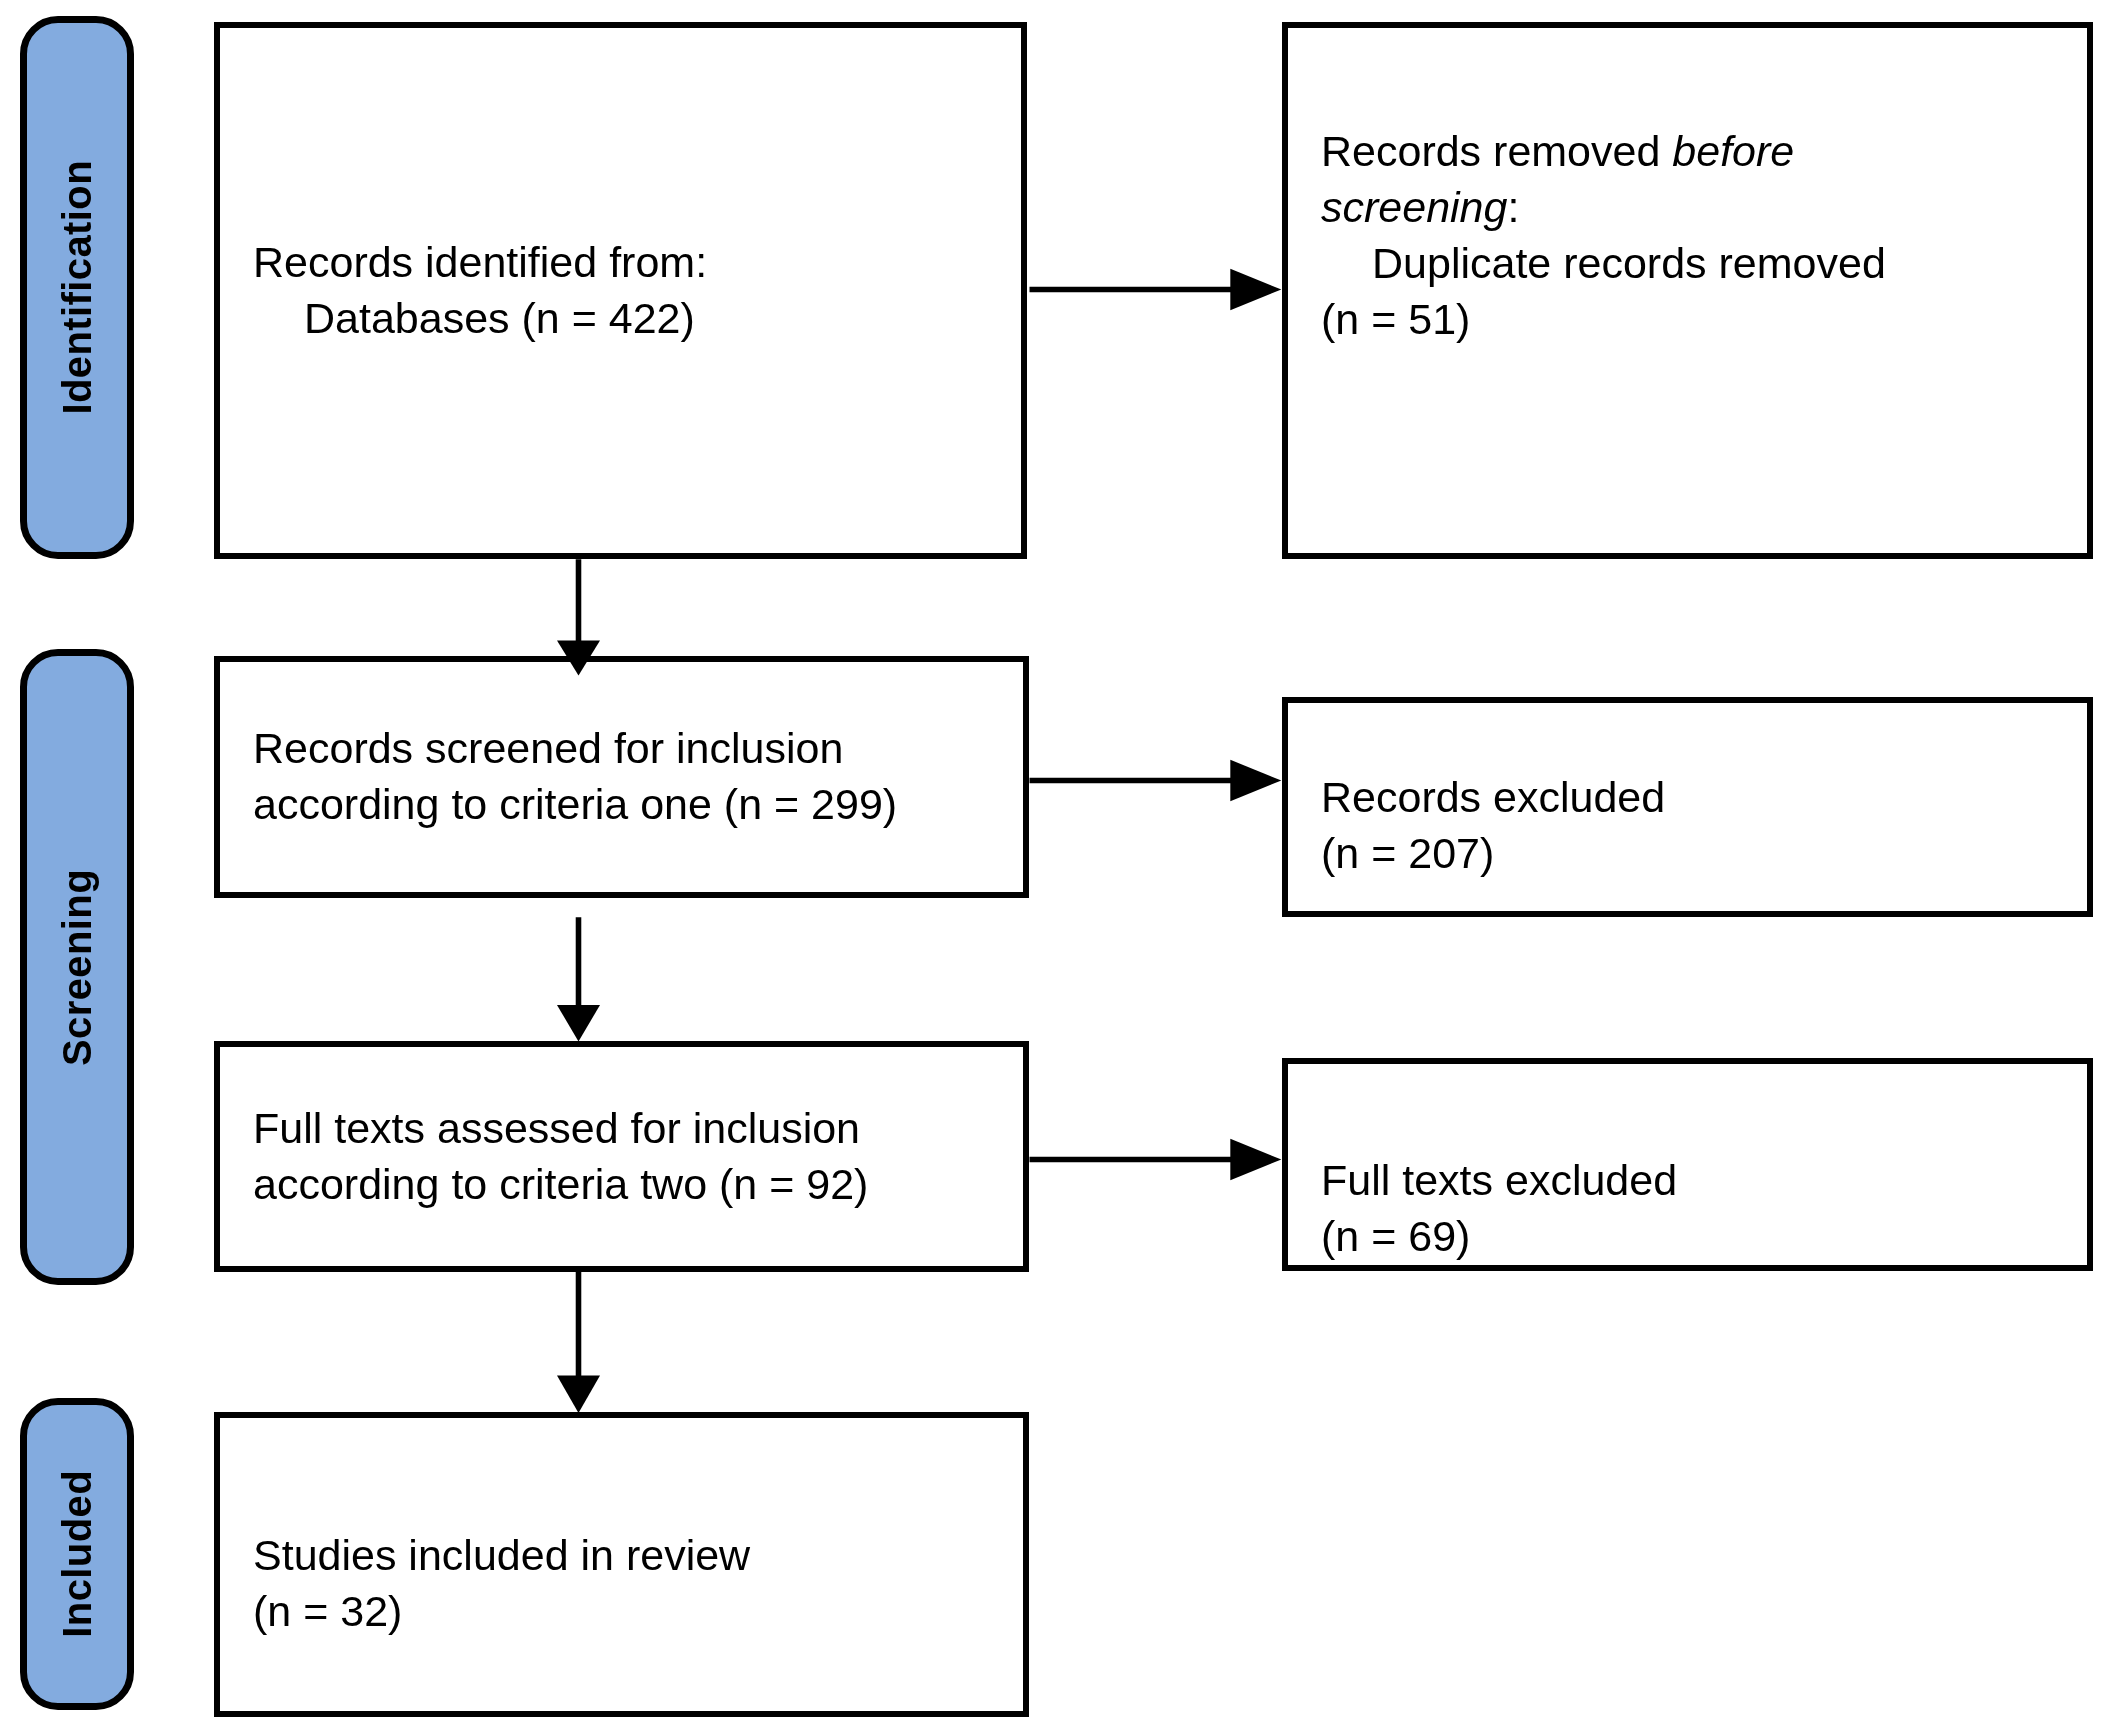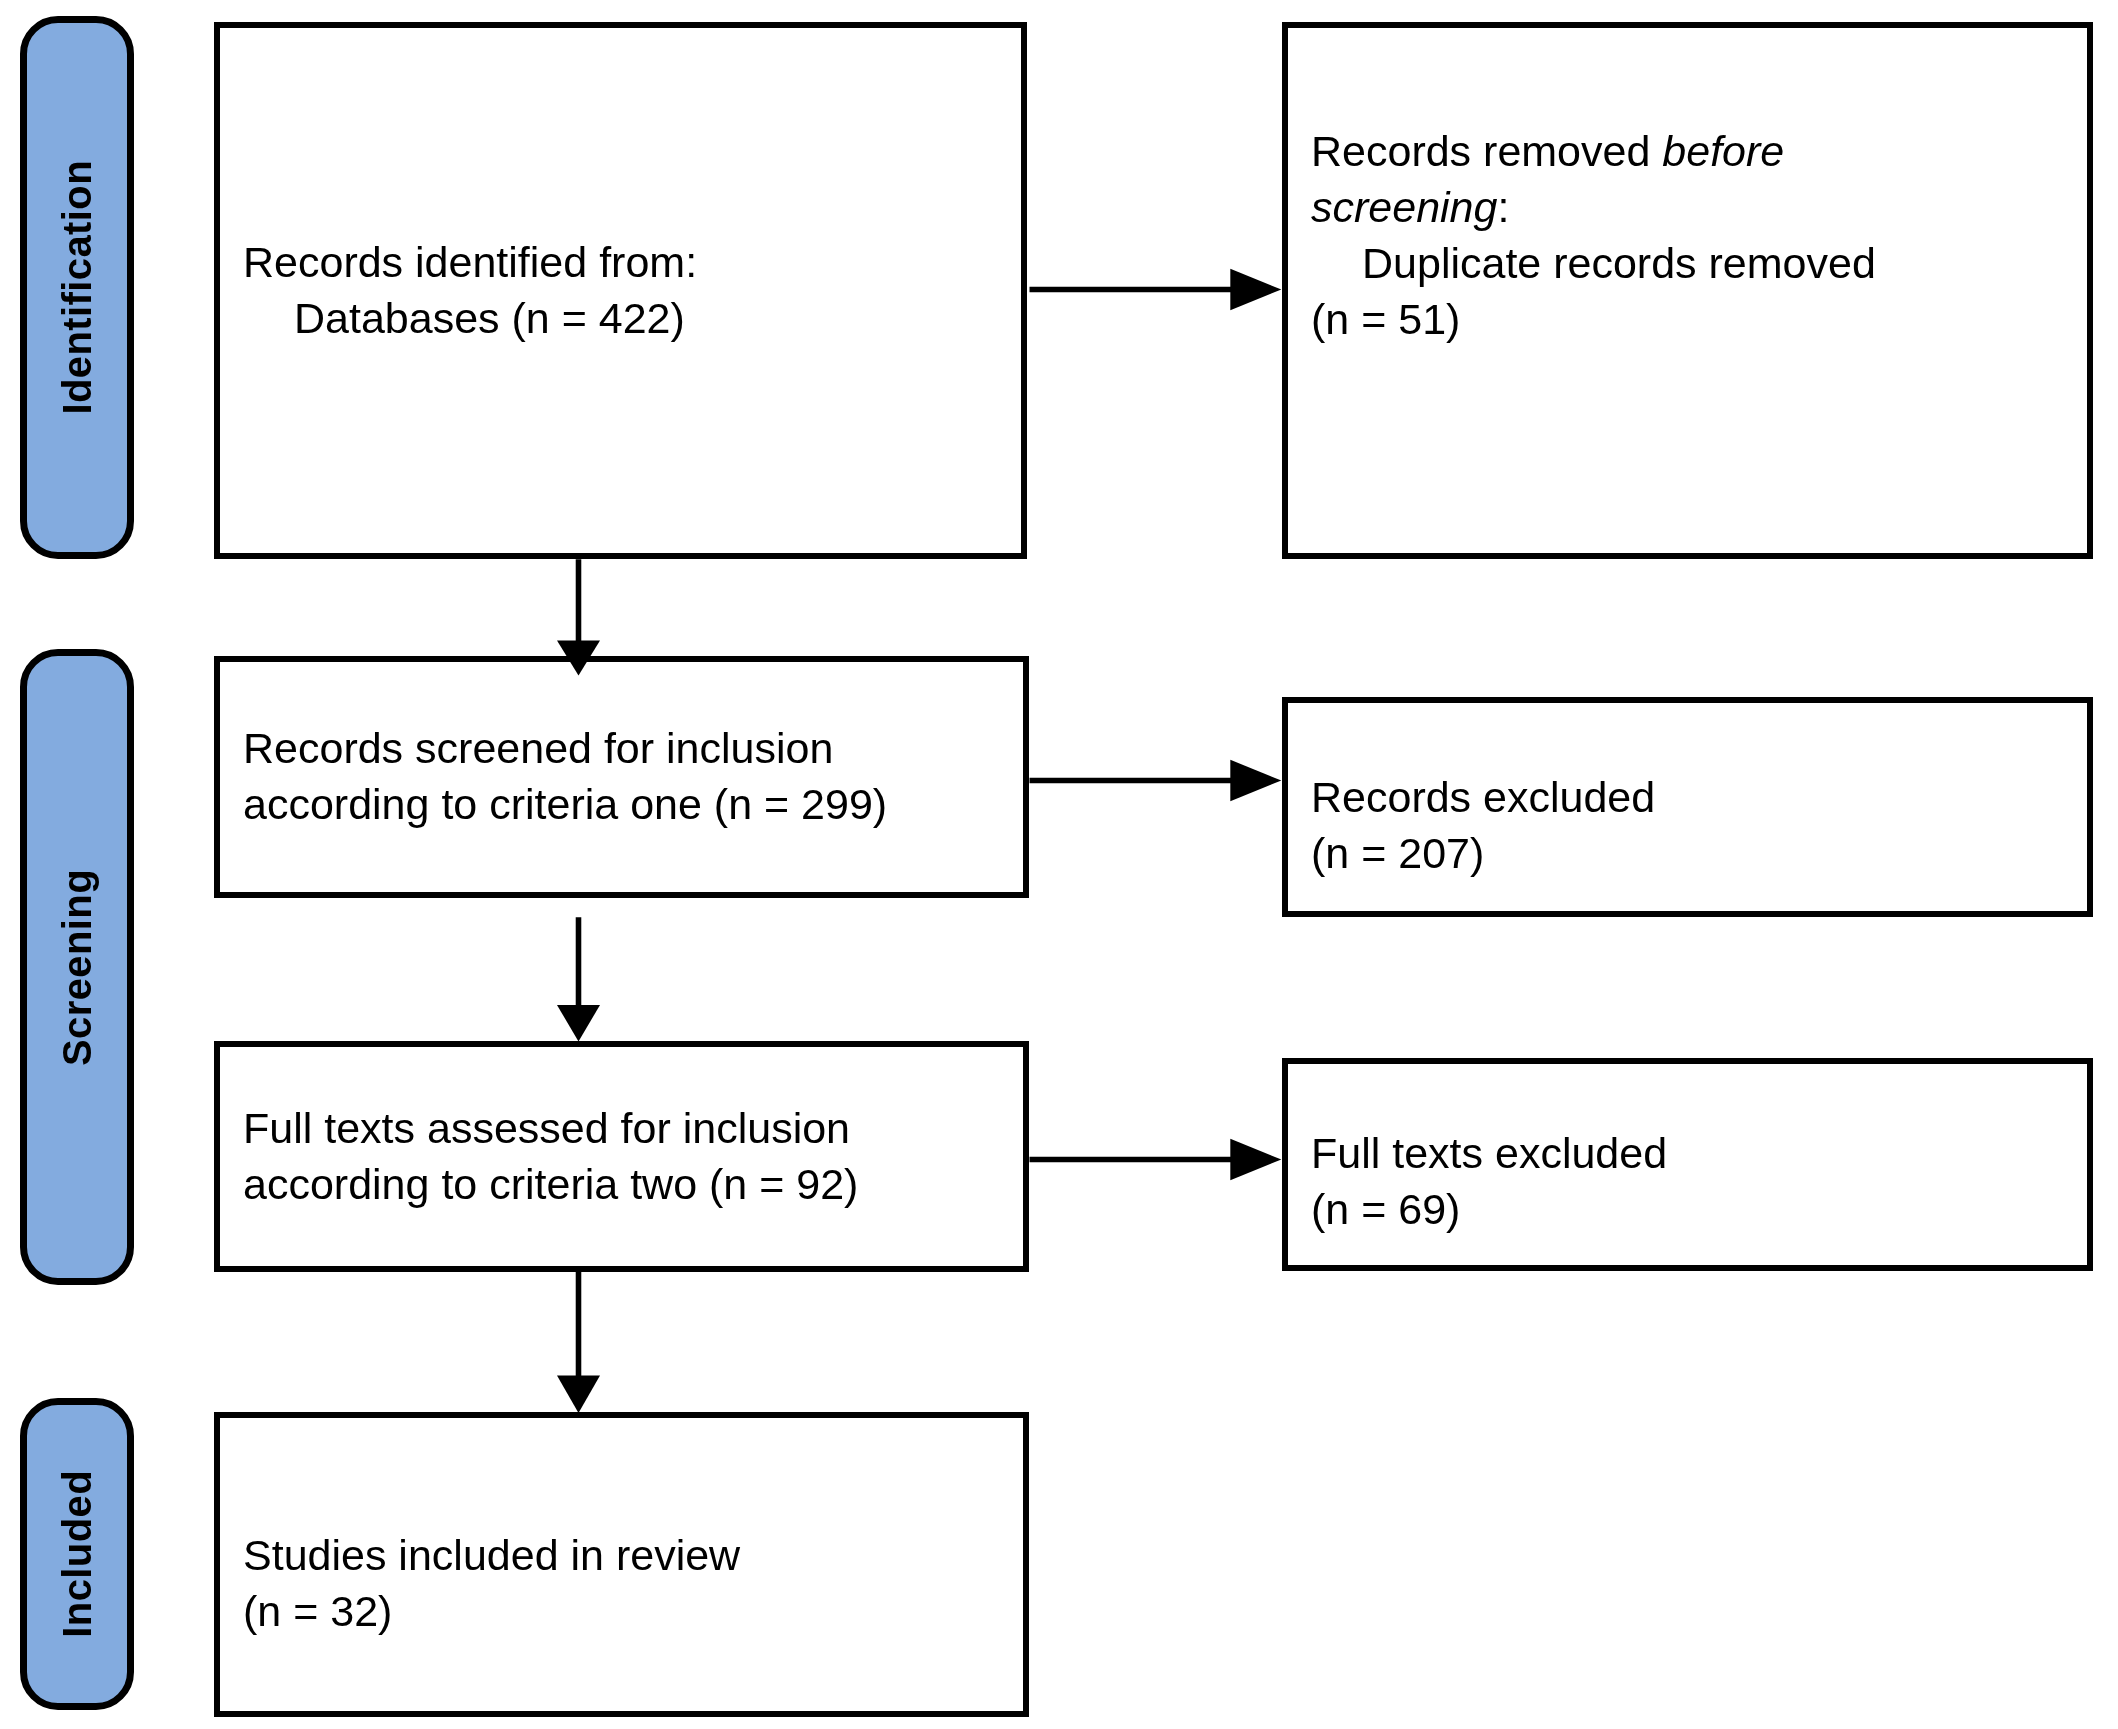--- a/index.html
+++ b/index.html
@@ -42,21 +42,21 @@
   }
 
   
   .flow-box {
     position: absolute;
     background: #ffffff;
     border: 6.4px solid #000000;
     box-sizing: border-box;
     display: flex;
     align-items: center;
-    padding: 0 23px;
+    padding: 0 33px;
   }
   .flow-box .box-text {
     font-size: 43px;
     line-height: 1.30;
     color: #000000;
   }
   .flow-box .indent {
     display: block;
     padding-left: 51px;
   }
@@ -112,21 +112,21 @@
     <div class="box-text">
       <span>Records excluded</span><br>
       <span>(n = 207)</span>
     </div>
   </div>
 
   <div class="flow-box" style="left:214px; top:1041px; width:815px; height:231px;justify-content:flex-end;">
     <div class="box-text">Full texts assessed for inclusion according to criteria two (n = 92)</div>
   </div>
 
-  <div class="flow-box" style="left:1282px; top:1058px; width:811px; height:213px; align-items:center; padding-top:35px;">
+  <div class="flow-box" style="left:1282px; top:1058px; width:811px; height:213px; align-items:flex-end; padding-top:35px;">
     <div class="box-text">
       <span>Full texts excluded</span><br>
       <span>(n = 69)</span>
     </div>
   </div>
 
   <div class="flow-box" style="left:214px; top:1412px; width:815px; height:305px; align-items:center; padding-top:38px;">
     <div class="box-text">
       <span>Studies included in review</span><br>
       <span>(n = 32)</span>

